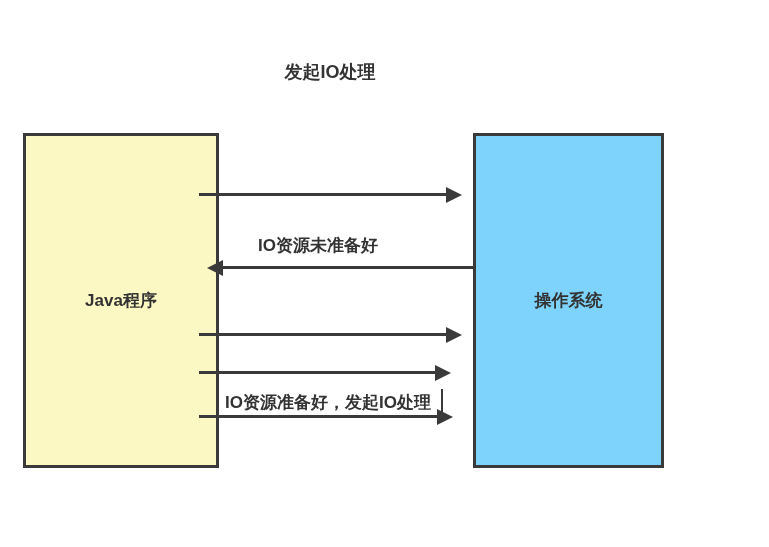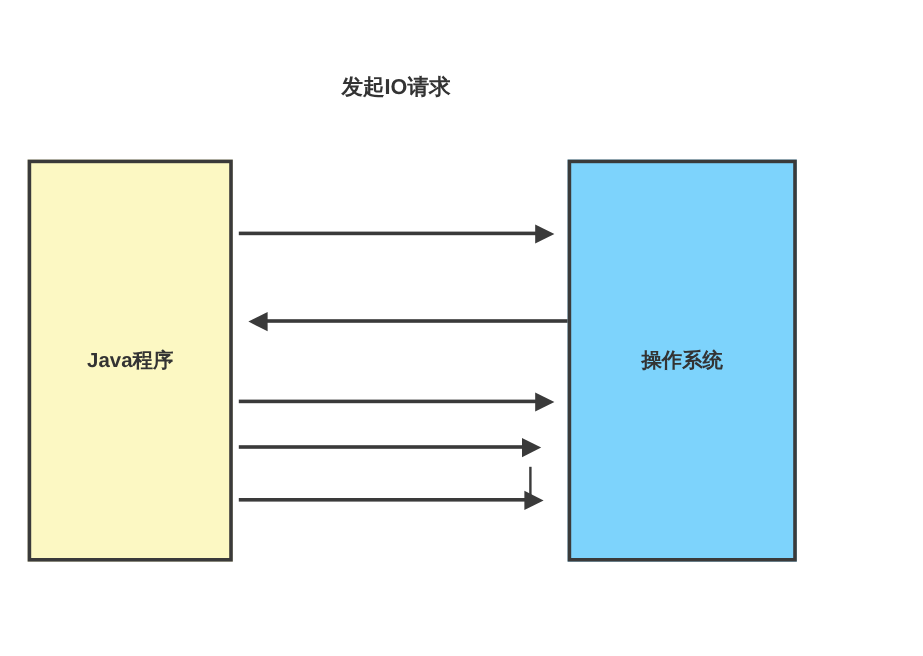--- a/index.html
+++ b/index.html
@@ -10,21 +10,21 @@
     color:#333333;
   }
   .title {
     position:absolute; left:240px; top:60px; width:180px;
     text-align:center; font-size:18px; font-weight:700; color:#333;
   }
   .box {
     position:absolute; top:133px; height:335px; box-sizing:border-box;
     border:3px solid #3a3a3a; display:flex; align-items:center; justify-content:center;
   }
-  .left-box  { left:23px;  width:171px; background:#fcf8c3; }
+  .left-box  { left:23px;  width:196px; background:#fcf8c3; }
   .right-box { left:473px; width:191px; background:#7dd3fc; }
   .box-label { font-size:17px; font-weight:700; color:#333; }
 
   .arrow { position:absolute; height:3px; background:#3a3a3a; }
   .arrow-right::after {
     content:""; position:absolute; right:-15px; top:50%; transform:translateY(-50%);
     width:0; height:0;
     border-top:8px solid transparent; border-bottom:8px solid transparent;
     border-left:16px solid #3a3a3a;
   }
@@ -49,34 +49,36 @@
   .label-3 { left:252px; top:295px; }
   .label-4 { left:225px; top:391px; }
 
   .caret { position:absolute; left:441px; top:389px; width:2px; height:28px; background:#3a3a3a; }
 </style>
 </head>
 <body>
 
 <div class="canvas">
 
-  <div class="title">发起IO请求</div>
+  <div class="title">发起IO处理</div>
 
   <div class="box left-box">
     <span class="box-label">Java程序</span>
   </div>
 
   <div class="box right-box">
     <span class="box-label">操作系统</span>
   </div>
 
   <div class="arrow arrow-right a1"></div>
 
+  <div class="arrow-label label-2">IO资源未准备好</div>
   <div class="arrow arrow-left a2"></div>
 
   <div class="arrow arrow-right a3"></div>
 
   <div class="arrow arrow-right a4"></div>
 
+  <div class="arrow-label label-4">IO资源准备好，发起IO处理</div>
   <div class="caret"></div>
   <div class="arrow arrow-right a5"></div>
 
 </div>
 
 </body></html>

